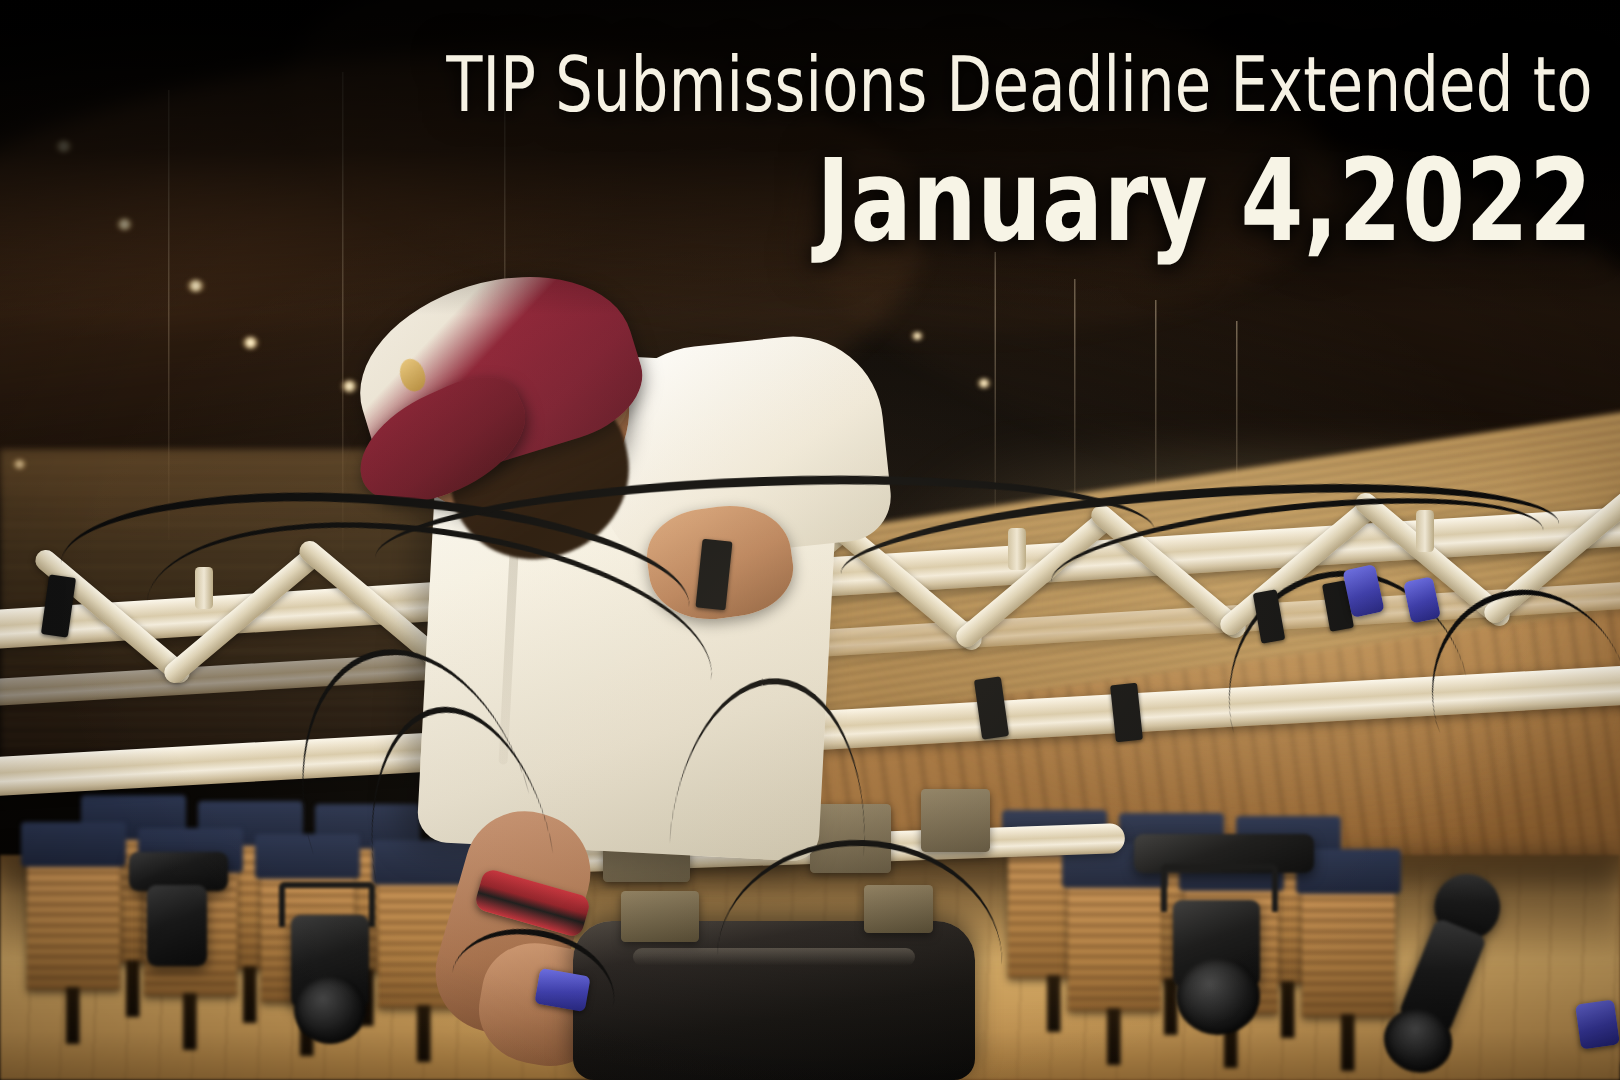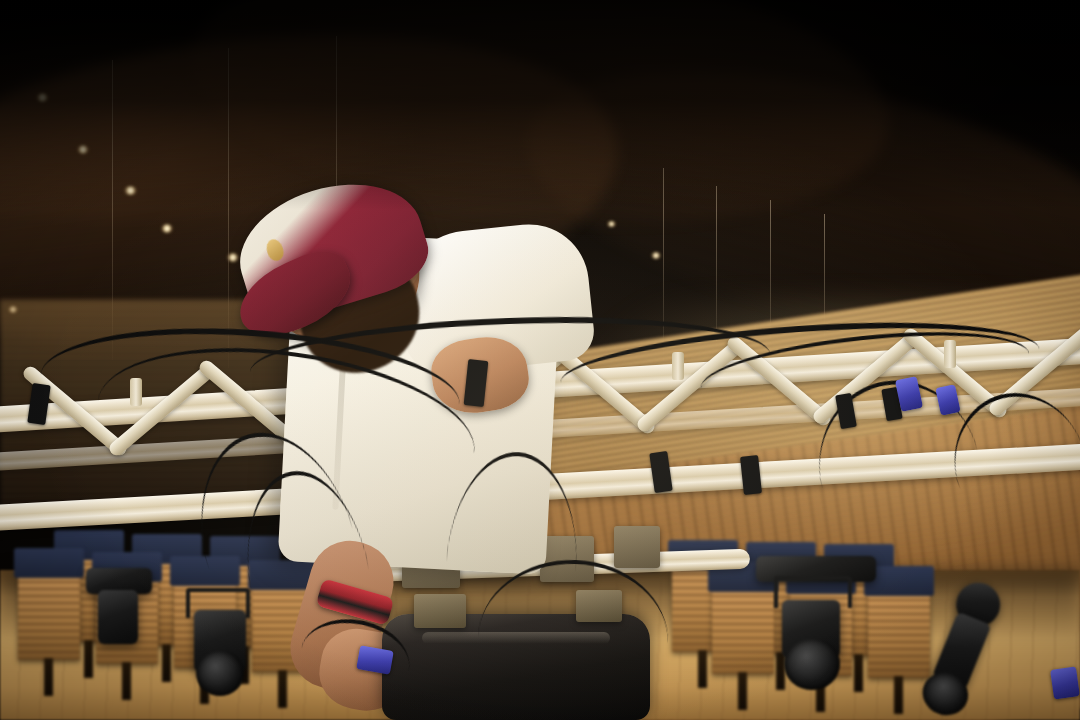--- a/index.html
+++ b/index.html
@@ -543,14 +543,18 @@
       <div class="connector" style="left:898px; top:378px; width:22px; height:32px; transform:rotate(-12deg);"></div>
       <div class="connector" style="left:938px; top:386px; width:20px; height:28px; transform:rotate(-12deg);"></div>
       <div class="connector" style="left:358px; top:648px; width:34px; height:24px; transform:rotate(10deg);"></div>
       <div class="connector" style="left:1052px; top:668px; width:26px; height:30px; transform:rotate(-8deg);"></div>
     </div>
 
     <div class="grade"></div>
     <div class="topdark"></div>
   </div>
 
+  <div class="textblock">
+    <span class="headline-1">TIP Submissions Deadline Extended to</span>
+    <span class="headline-2">January 4,2022</span>
+  </div>
 
 </div>
 
 </body></html>

